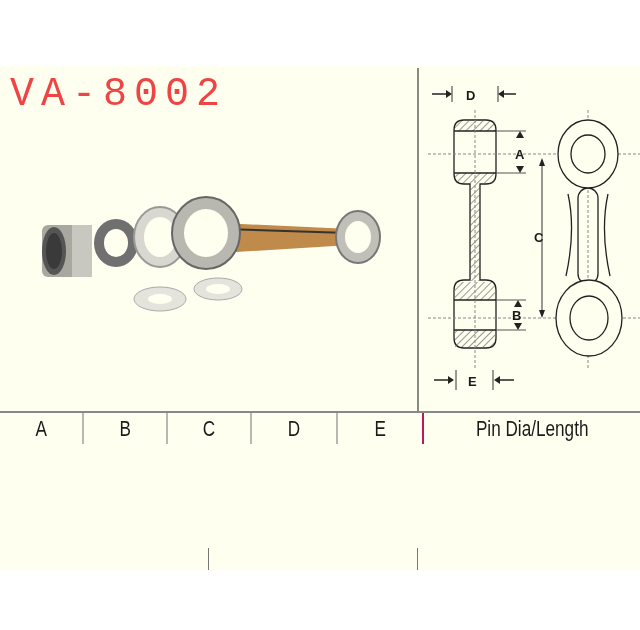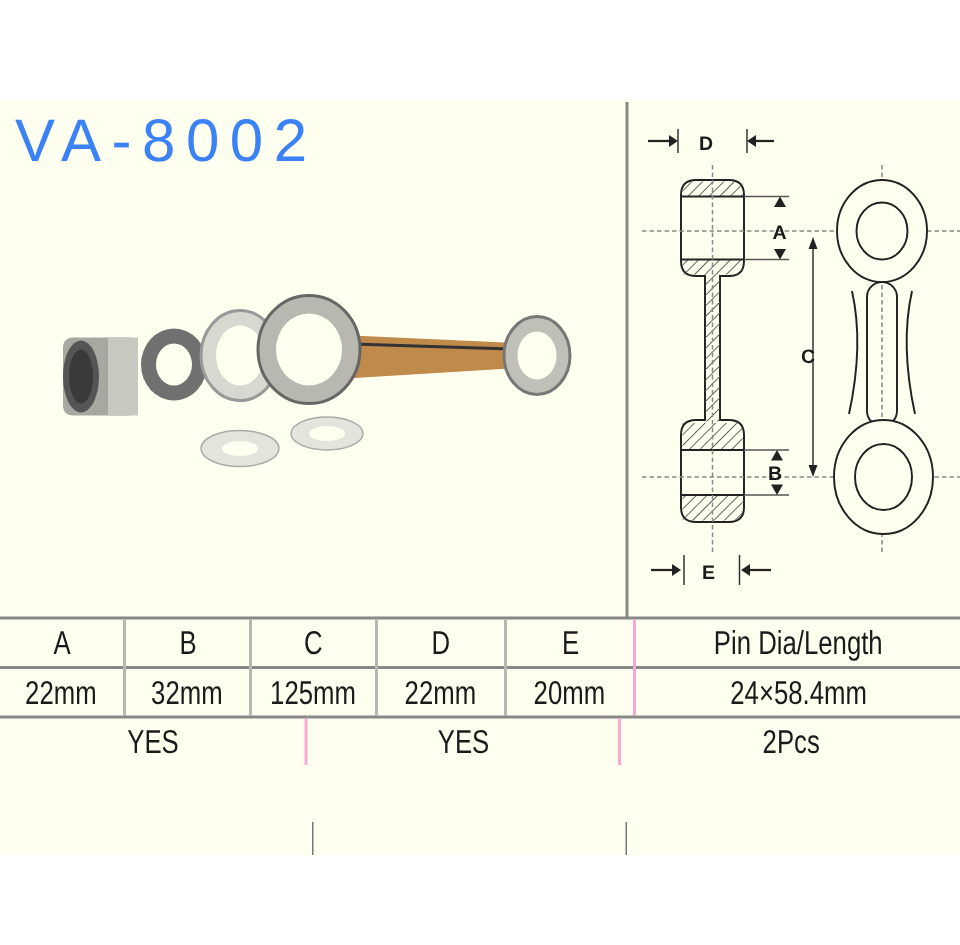--- a/index.html
+++ b/index.html
@@ -1,25 +1,25 @@
 <!DOCTYPE html>
 <html><head>
 <meta charset="utf-8">
 <style>
   html,body{margin:0;padding:0;background:#ffffff;}
   body{width:640px;height:630px;position:relative;overflow:hidden;font-family:"Liberation Sans",sans-serif;}
   .panel{position:absolute;left:0;top:66px;width:640px;height:504px;background:#fffff0;}
   .vdiv{position:absolute;left:417px;top:68px;width:2px;height:344px;background:#8a8a80;}
-  .title{position:absolute;left:10px;top:72px;font-family:Liberation Sans, sans-serif;font-size:40px;letter-spacing:7px;color:#3b82f6;}
+  .title{position:absolute;left:10px;top:72px;font-family:Liberation Mono, monospace;font-size:40px;letter-spacing:7px;color:#ef4444;}
   .photo{position:absolute;left:30px;top:195px;width:360px;height:130px;}
   .diagram{position:absolute;left:420px;top:70px;width:220px;height:340px;}
   table.spec{position:absolute;left:0;top:411px;width:640px;border-collapse:collapse;font-family:"Liberation Sans Narrow","Liberation Sans",sans-serif;color:#1a1a1a;}
   table.spec td{border-top:2px solid #888;text-align:center;height:31px;padding:0;font-size:22px;}
   .cell-v{border-left:2px solid #b8b8b0;}
-  .cell-v-dark{border-left:2px solid #f9a8d4;}
+  .cell-v-dark{border-left:2px solid #be185d;}
   .cond{display:inline-block;transform:scaleX(0.78);transform-origin:center;}
   .tick{position:absolute;width:1px;background:#999;}
 </style>
 </head>
 <body>
 
 <div class="panel"></div>
 <div class="vdiv"></div>
 
 <div class="title">VA-8002</div>
@@ -144,34 +144,21 @@
 <table class="spec">
   <tbody>
       <tr>
     <td style="width:82px"><span class="cond">A</span></td>
     <td class="cell-v" style="width:82px"><span class="cond">B</span></td>
     <td class="cell-v" style="width:82px"><span class="cond">C</span></td>
     <td class="cell-v" style="width:84px"><span class="cond">D</span></td>
     <td class="cell-v" style="width:84px"><span class="cond">E</span></td>
     <td class="cell-v-dark"><span class="cond">Pin Dia/Length</span></td>
   </tr>
-  <tr>
-    <td><span class="cond">22mm</span></td>
-    <td class="cell-v"><span class="cond">32mm</span></td>
-    <td class="cell-v"><span class="cond">125mm</span></td>
-    <td class="cell-v"><span class="cond">22mm</span></td>
-    <td class="cell-v"><span class="cond">20mm</span></td>
-    <td class="cell-v-dark"><span class="cond">24×58.4mm</span></td>
-  </tr>
 </tbody>
   </table>
 
 <table class="spec" style="top:477px">
   <tbody>
-  <tr>
-    <td><span class="cond">YES</span></td>
-    <td class="cell-v-dark"><span class="cond">YES</span></td>
-    <td class="cell-v-dark"><span class="cond">2Pcs</span></td>
-  </tr>
 </tbody>
   </table>
 <div class="tick" style="left:208px;top:548px;height:22px;background:#777"></div>
 <div class="tick" style="left:417px;top:548px;height:22px;background:#777"></div>
 
 </body></html>

